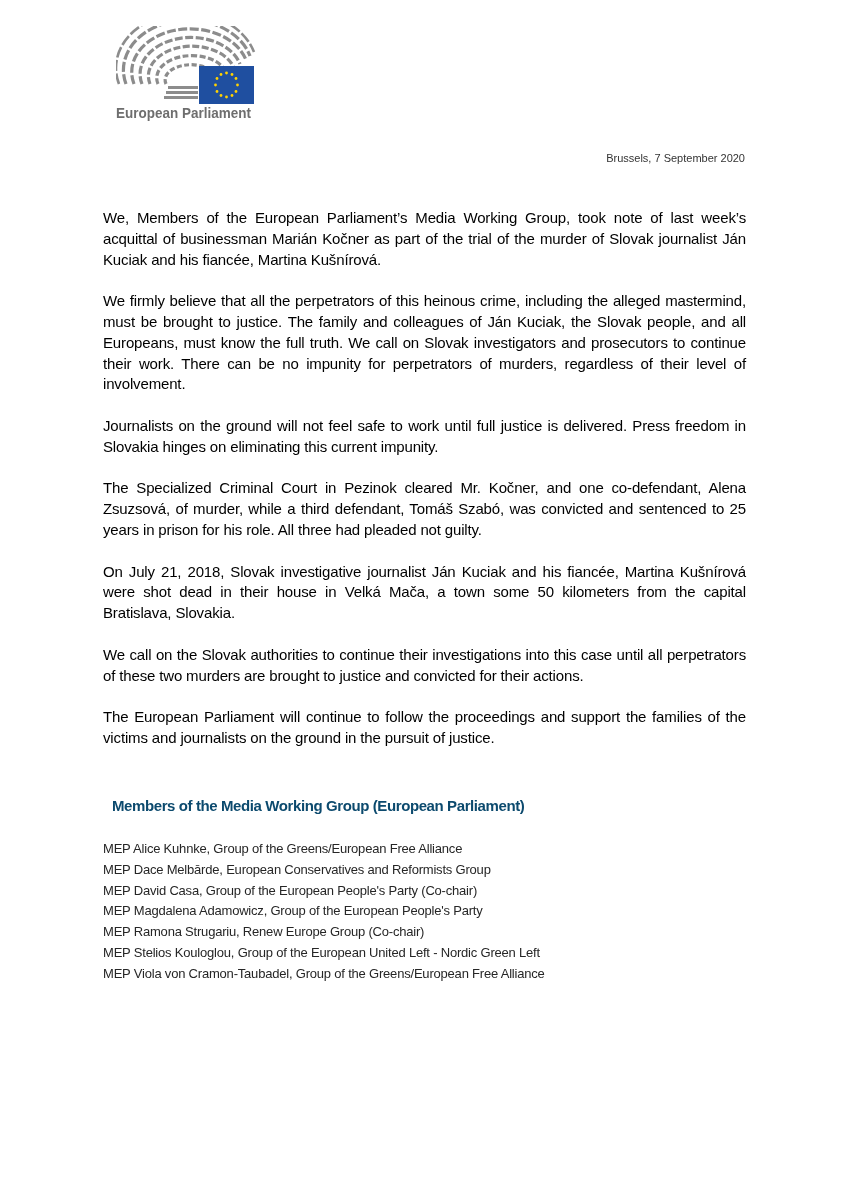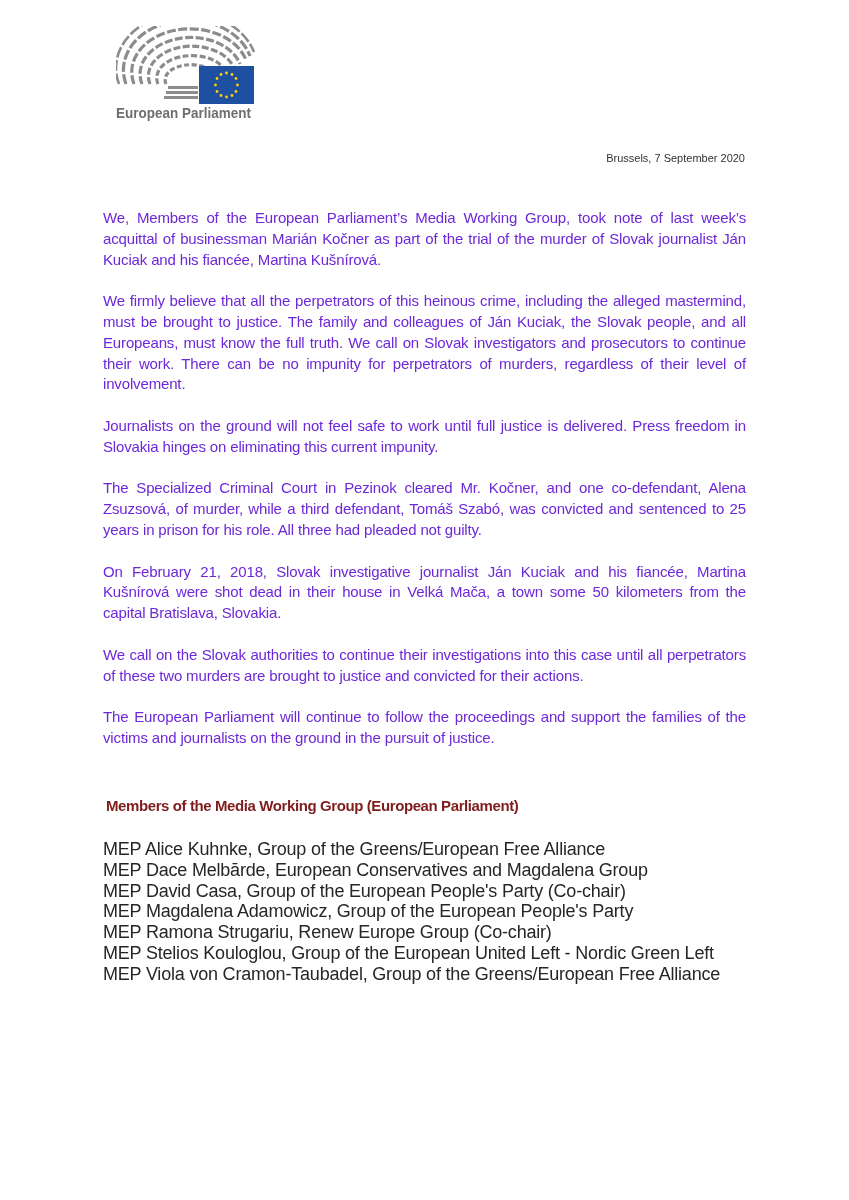--- a/index.html
+++ b/index.html
@@ -4,25 +4,25 @@
   <style>
     html, body { margin: 0; padding: 0; background: #ffffff; }
     body { width: 849px; height: 1200px; position: relative; overflow: hidden;
            font-family: "Liberation Sans", sans-serif; color: #222222; }
     .logo { position: absolute; left: 116px; top: 26px; width: 145px; height: 100px; }
     .logo-text { position: absolute; left: 0; top: 79px; width: 150px; font-size: 14.5px;
                  color: #6e6e6e; font-weight: bold; letter-spacing: 0; white-space: nowrap;
                  transform: scaleX(0.93); transform-origin: left; }
     .date { position: absolute; right: 104px; top: 152px; font-size: 11px; color: #333333; }
     .body { position: absolute; left: 103px; top: 208px; width: 643px; font-size: 15px;
-            line-height: 20.8px; color: #6d28d9; }
+            line-height: 20.8px; color: #000000; }
     .body p { margin: 0 0 20.8px 0; text-align: justify; letter-spacing: -0.15px; }
-    .heading { position: absolute; left: 106px; top: 797px; font-size: 15px; font-weight: bold;
-               color: #7f1d1d; letter-spacing: -0.4px; }
-    .members { position: absolute; left: 103px; top: 839px; font-size: 18px; line-height: 20.8px;
+    .heading { position: absolute; left: 112px; top: 797px; font-size: 15px; font-weight: bold;
+               color: #0c4a6e; letter-spacing: -0.4px; }
+    .members { position: absolute; left: 103px; top: 839px; font-size: 13px; line-height: 20.8px;
                color: #262626; letter-spacing: -0.2px; }
     .members div { white-space: nowrap; }
   </style>
 </head>
 <body>
 
 <div class="logo">
   <svg width="145" height="78" viewBox="0 0 145 78">
     <g fill="none" stroke="#8c8c8c" stroke-linecap="butt">
       <path d="M10 58 A62 48 0 0 1 134 30" stroke-width="3.2" stroke-dasharray="10 2.5"></path>
@@ -57,28 +57,28 @@
   <div class="logo-text">European Parliament</div>
 </div>
 
 <div class="date">Brussels, 7 September 2020</div>
 
 <div class="body">
   <p>We, Members of the European Parliament’s Media Working Group, took note of last week’s acquittal of businessman Marián Kočner as part of the trial of the murder of Slovak journalist Ján Kuciak and his fiancée, Martina Kušnírová.</p>
   <p>We firmly believe that all the perpetrators of this heinous crime, including the alleged mastermind, must be brought to justice.  The family and colleagues of Ján Kuciak, the Slovak people, and all Europeans, must know the full truth.  We call on Slovak investigators and prosecutors to continue their work. There can be no impunity for perpetrators of murders, regardless of their level of involvement.</p>
   <p>Journalists on the ground will not feel safe to work until full justice is delivered. Press freedom in Slovakia hinges on eliminating this current impunity.</p>
   <p>The Specialized Criminal Court in Pezinok cleared Mr. Kočner, and one co-defendant, Alena Zsuzsová, of murder, while a third defendant, Tomáš Szabó, was convicted and sentenced to 25 years in prison for his role. All three had pleaded not guilty.</p>
-  <p>On February 21, 2018, Slovak investigative journalist Ján Kuciak and his fiancée, Martina Kušnírová were shot dead in their house in Velká Mača, a town some 50 kilometers from the capital Bratislava, Slovakia.</p>
+  <p>On July 21, 2018, Slovak investigative journalist Ján Kuciak and his fiancée, Martina Kušnírová were shot dead in their house in Velká Mača, a town some 50 kilometers from the capital Bratislava, Slovakia.</p>
   <p>We call on the Slovak authorities to continue their investigations into this case until all perpetrators of these two murders are brought to justice and convicted for their actions.</p>
   <p>The European Parliament will continue to follow the proceedings and support the families of the victims and journalists on the ground in the pursuit of justice.</p>
 </div>
 
 <div class="heading">Members of the Media Working Group (European Parliament)</div>
 
 <div class="members">
   <div>MEP Alice Kuhnke, Group of the Greens/European Free Alliance</div>
-  <div>MEP Dace Melbārde, European Conservatives and Magdalena Group</div>
+  <div>MEP Dace Melbārde, European Conservatives and Reformists Group</div>
   <div>MEP David Casa, Group of the European People's Party (Co-chair)</div>
   <div>MEP Magdalena Adamowicz, Group of the European People's Party</div>
   <div>MEP Ramona Strugariu, Renew Europe Group (Co-chair)</div>
   <div>MEP Stelios Kouloglou, Group of the European United Left - Nordic Green Left</div>
   <div>MEP Viola von Cramon-Taubadel, Group of the Greens/European Free Alliance</div>
 </div>
 
 </body></html>

